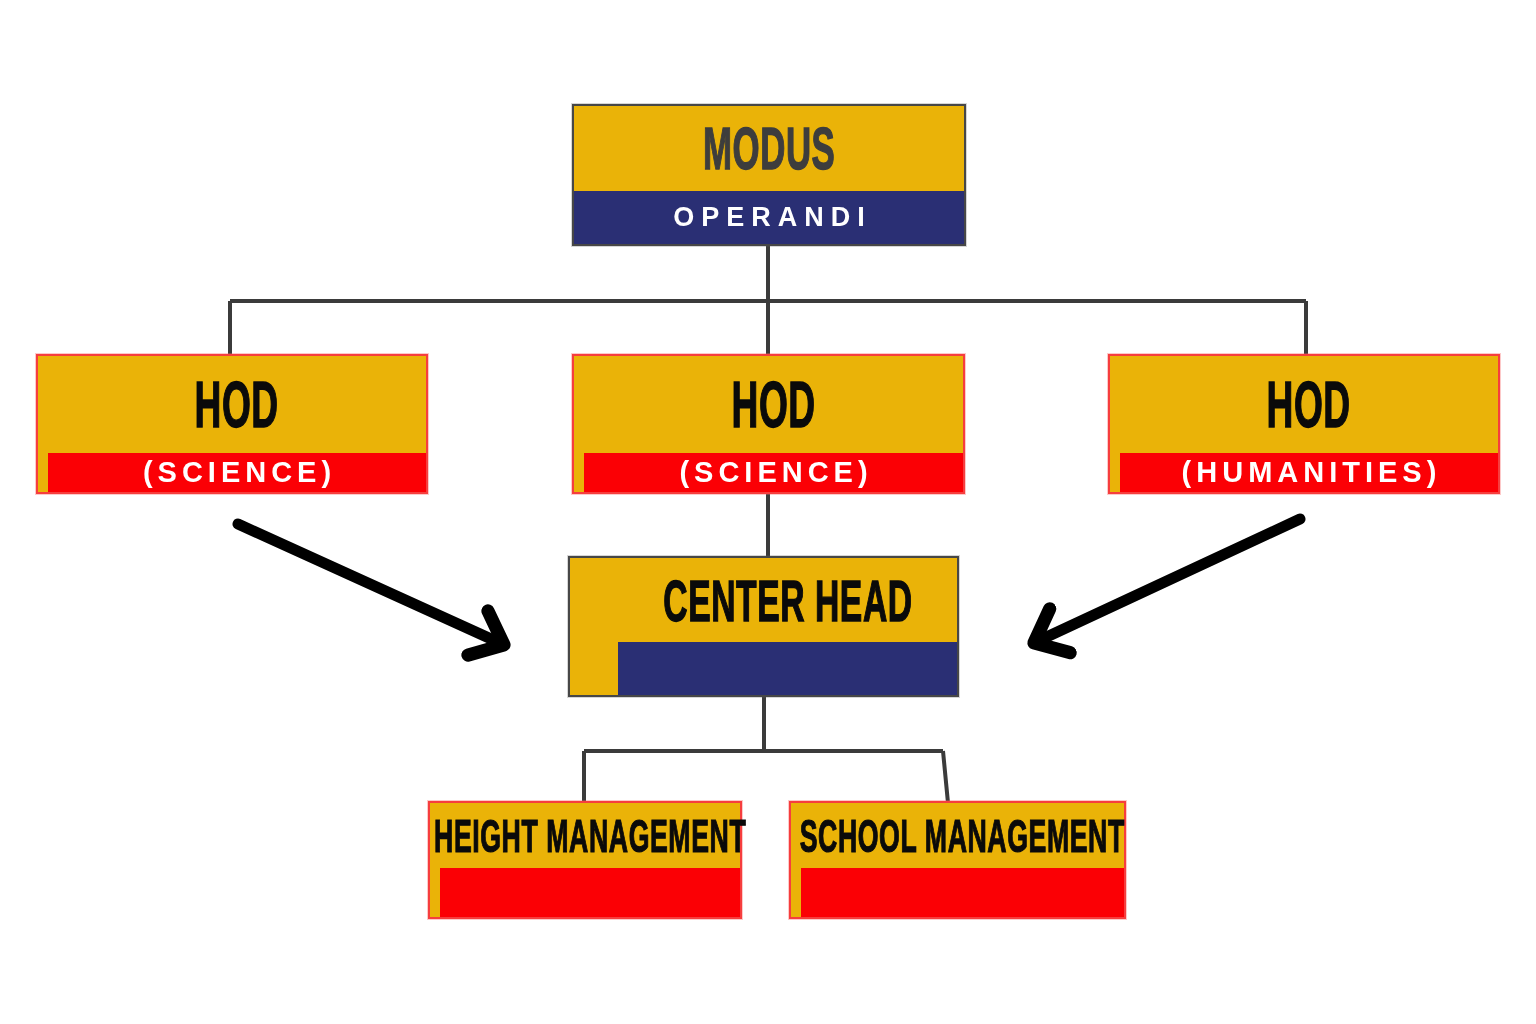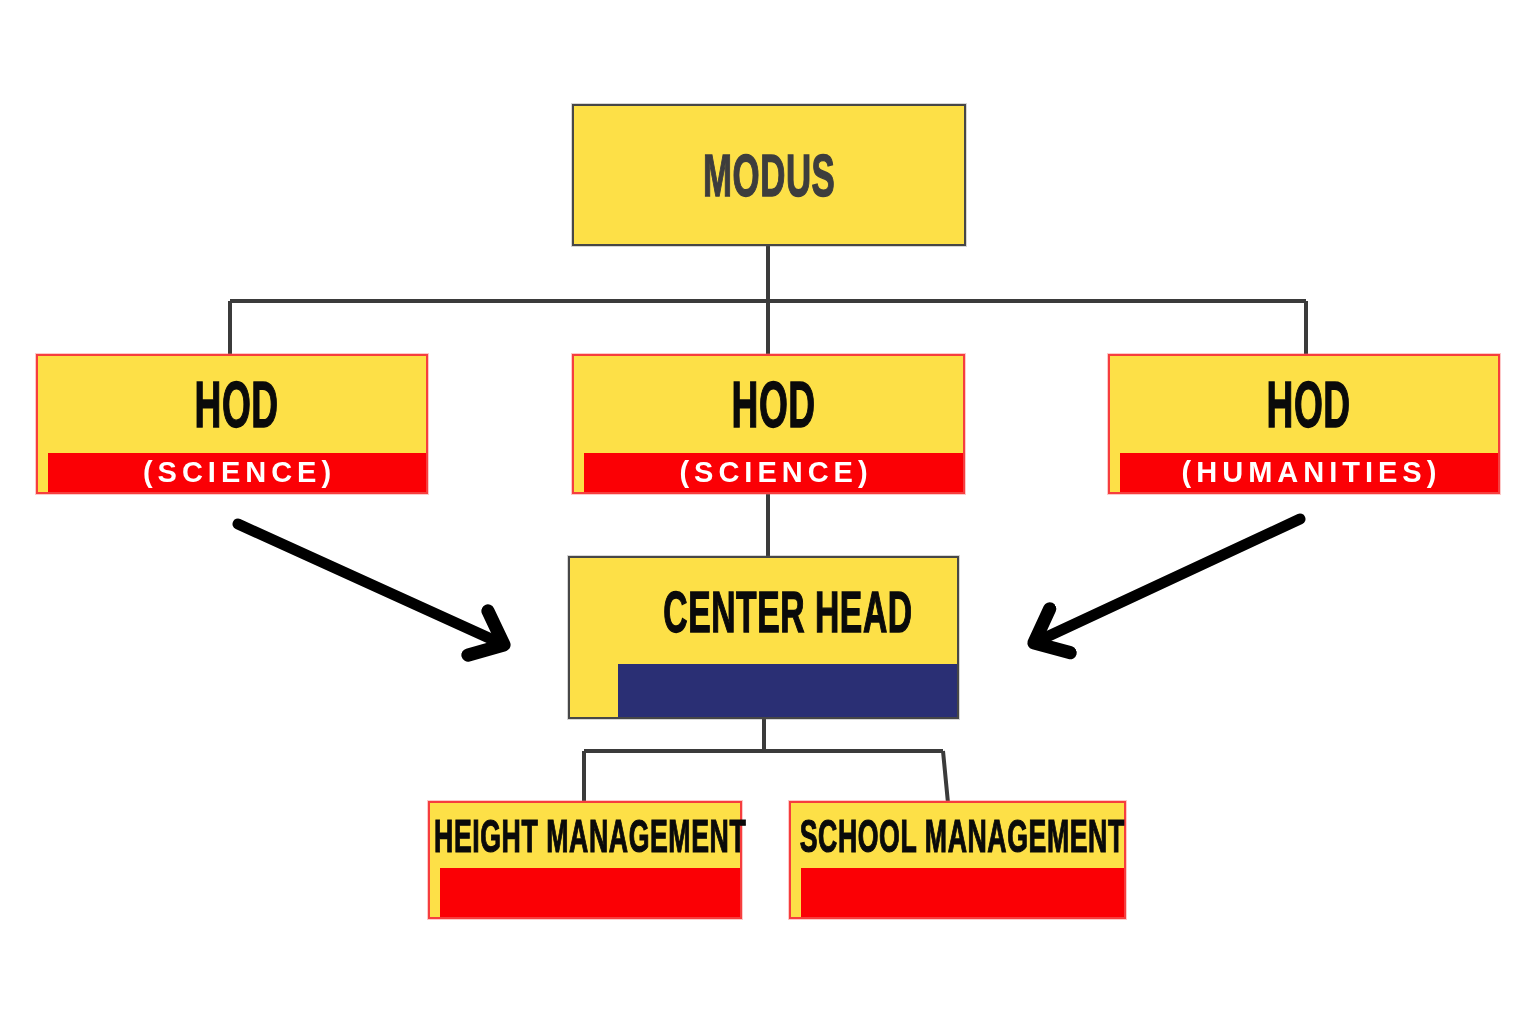--- a/index.html
+++ b/index.html
@@ -11,21 +11,21 @@
     overflow: hidden;
     font-family: "Liberation Sans", sans-serif;
   }
   .connector-layer {
     position: absolute;
     left: 0; top: 0;
     width: 1536px; height: 1024px;
   }
   .node {
     position: absolute;
-    background: #fde047;
+    background: #eab308;
     display: flex;
     flex-direction: column;
     box-sizing: border-box;
   }
   .node.dark-border {
     border: 2px solid #474747;
     box-shadow: 0 0 0 1px rgba(90,90,90,0.25);
   }
   .node.red-border {
     border: 2px solid #f63e3e;
@@ -88,20 +88,23 @@
 
     <path d="M238 524 L500 643" fill="none" stroke="#000000" stroke-width="11" stroke-linecap="round" marker-end="url(#chevron)"></path>
 
     <path d="M1300 519 L1038 641" fill="none" stroke="#000000" stroke-width="11" stroke-linecap="round" marker-end="url(#chevron)"></path>
   </svg>
 
   <div class="node dark-border" style="left:572px; top:104px; width:394px; height:142px;">
     <div class="node-top">
       <span class="condensed t-root">MODUS</span>
     </div>
+    <div class="band navy band-root">
+      <span>OPERANDI</span>
+    </div>
   </div>
 
   <div class="node red-border" style="left:36px; top:354px; width:392px; height:140px;">
     <div class="node-top">
       <span class="condensed t-hod">HOD</span>
     </div>
     <div class="band red band-hod">
       <span>(SCIENCE)</span>
     </div>
   </div>
@@ -117,21 +120,21 @@
 
   <div class="node red-border" style="left:1108px; top:354px; width:392px; height:140px;">
     <div class="node-top">
       <span class="condensed t-hod">HOD</span>
     </div>
     <div class="band red band-hod">
       <span>(HUMANITIES)</span>
     </div>
   </div>
 
-  <div class="node dark-border" style="left:568px; top:556px; width:391px; height:163px;padding-left:48px;">
+  <div class="node dark-border" style="left:568px; top:556px; width:391px; height:141px;padding-left:48px;">
     <div class="node-top">
       <span class="condensed t-center">CENTER HEAD</span>
     </div>
     <div class="band navy band-center">
       <span></span>
     </div>
   </div>
 
   <div class="node red-border" style="left:428px; top:801px; width:314px; height:118px;">
     <div class="node-top">

